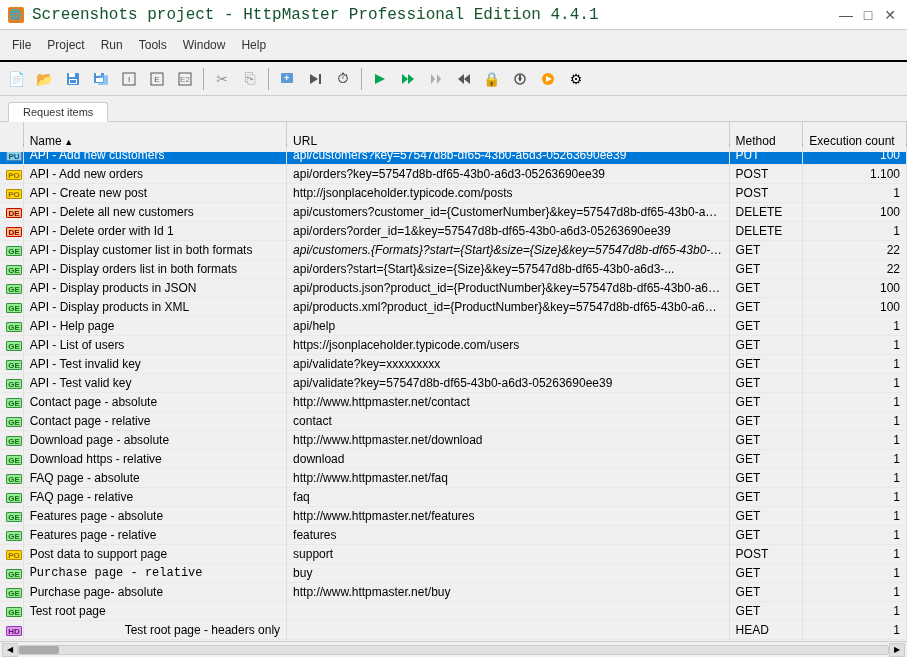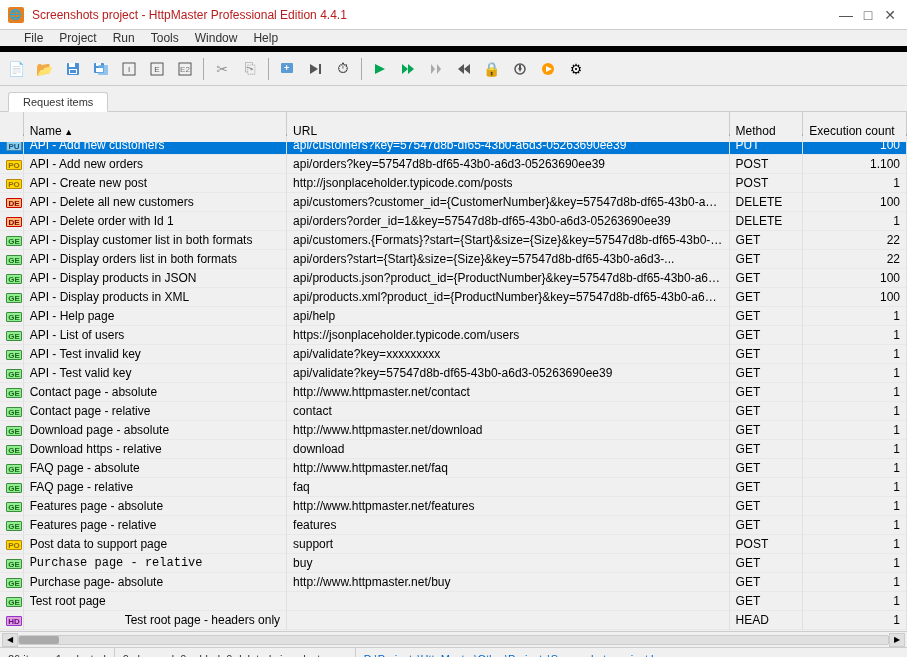--- a/index.html
+++ b/index.html
@@ -32,22 +32,23 @@
       height: 16px;
       background: #e67e22;
       border-radius: 2px;
       display: flex;
       align-items: center;
       justify-content: center;
       font-size: 10px;
       color: white;
     }
     .title-bar-title {
-      font-size: 12px;
-      color: #b91c1c;
+      font-size: 16px;
+      color: #14532d;
+      font-family: Liberation Mono, monospace;
     }
     .title-bar-controls {
       display: flex;
       gap: 4px;
     }
     .title-btn {
       width: 18px;
       height: 18px;
       display: flex;
       align-items: center;
@@ -55,25 +56,25 @@
       cursor: pointer;
       font-size: 14px;
       color: #555;
       border: none;
       background: none;
     }
 
     
     .menu-bar {
       background: #f0f0f0;
-      border-bottom: 6px solid #000000;
-      display: flex;
-      align-items: center;
-      height: 22px;
-      padding: 0 16px;
+      border-bottom: 2px solid #000000;
+      display: flex;
+      align-items: center;
+      height: 32px;
+      padding: 0 4px;
     }
     .menu-item {
       padding: 2px 8px;
       cursor: pointer;
       font-size: 12px;
       color: #333;
     }
 
     
     .toolbar {
@@ -448,21 +449,21 @@
           <tr>
             <td class="col-icon"><span class="row-icon icon-delete">DE</span></td>
             <td class="col-name" style="max-width: 250px; overflow: hidden; text-overflow: ellipsis;">API - Delete order with Id 1</td>
             <td class="col-url" style="max-width: 420px; overflow: hidden; text-overflow: ellipsis;">api/orders?order_id=1&amp;key=57547d8b-df65-43b0-a6d3-05263690ee39</td>
             <td class="col-method">DELETE</td>
             <td class="col-count" style="text-align: right;">1</td>
           </tr>
           <tr>
             <td class="col-icon"><span class="row-icon icon-get">GE</span></td>
             <td class="col-name" style="max-width: 250px; overflow: hidden; text-overflow: ellipsis;">API - Display customer list in both formats</td>
-            <td class="col-url" style="max-width: 420px; overflow: hidden; text-overflow: ellipsis;">api/customers.{Formats}?start={Start}&amp;size={Size}&amp;key=57547d8b-df65-43b0-a...</td>
+            <td class="col-url" style="max-width: 420px; overflow: hidden; text-overflow: ellipsis; font-style: italic;">api/customers.{Formats}?start={Start}&amp;size={Size}&amp;key=57547d8b-df65-43b0-a...</td>
             <td class="col-method">GET</td>
             <td class="col-count" style="text-align: right;">22</td>
           </tr>
           <tr>
             <td class="col-icon"><span class="row-icon icon-get">GE</span></td>
             <td class="col-name" style="max-width: 250px; overflow: hidden; text-overflow: ellipsis;">API - Display orders list in both formats</td>
             <td class="col-url" style="max-width: 420px; overflow: hidden; text-overflow: ellipsis;">api/orders?start={Start}&amp;size={Size}&amp;key=57547d8b-df65-43b0-a6d3-...</td>
             <td class="col-method">GET</td>
             <td class="col-count" style="text-align: right;">22</td>
           </tr>

